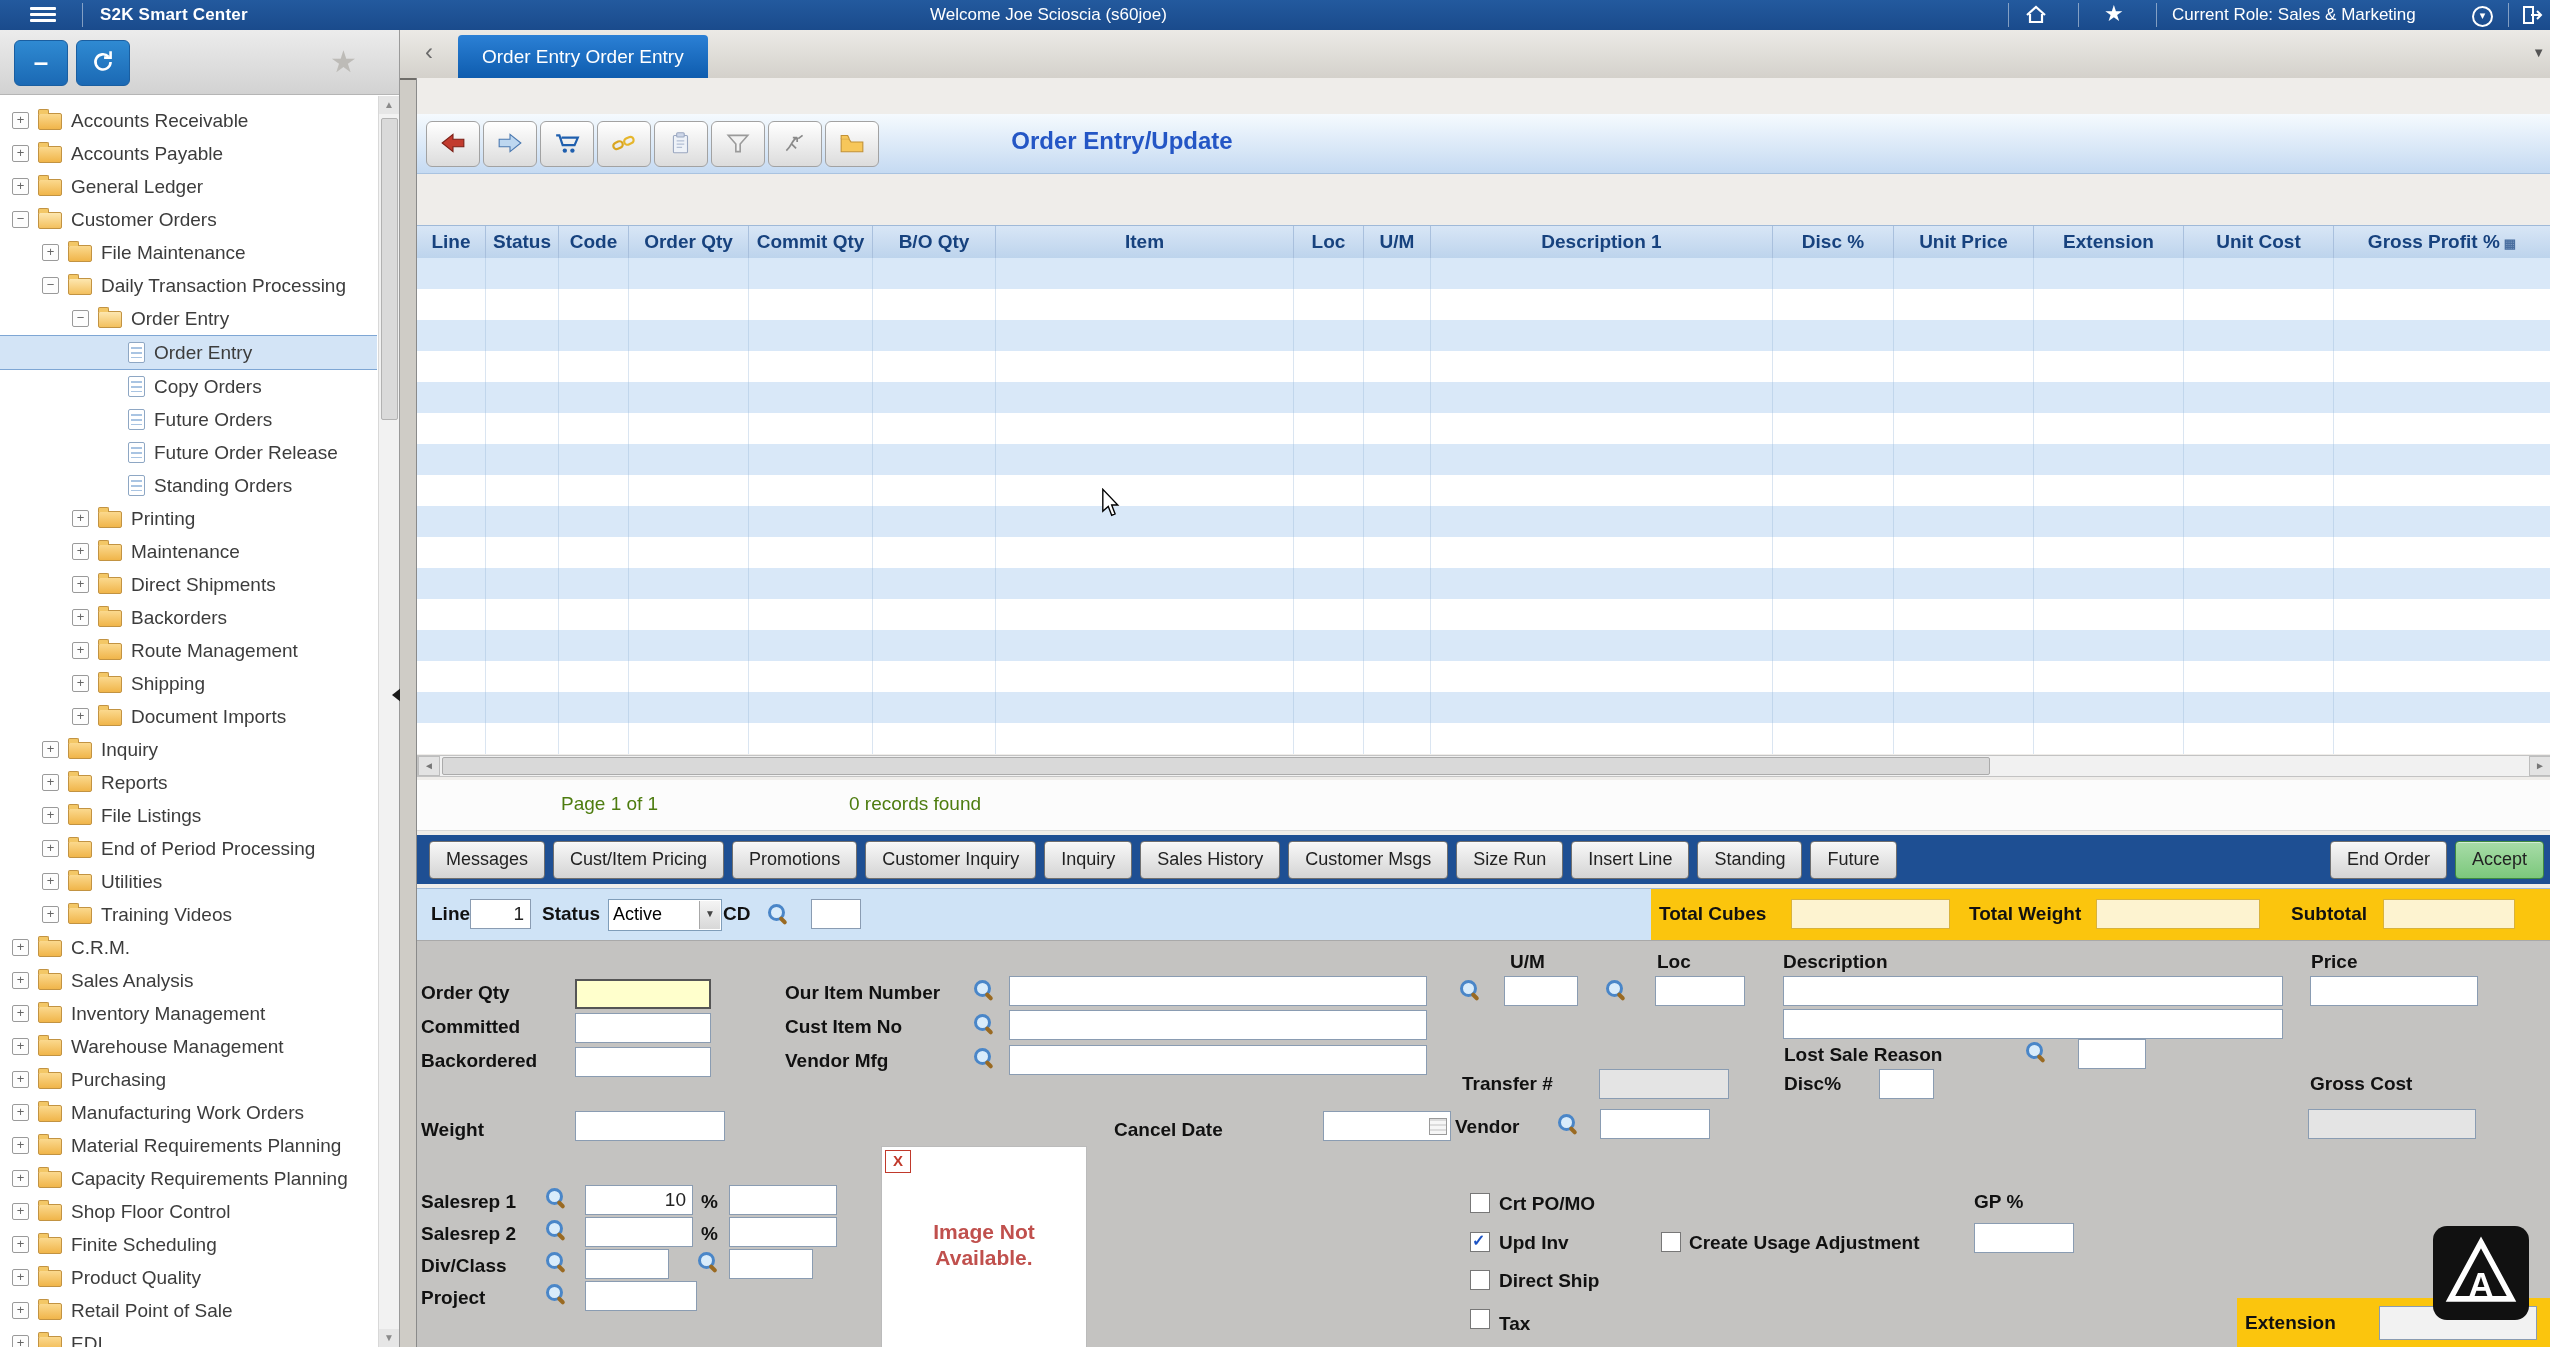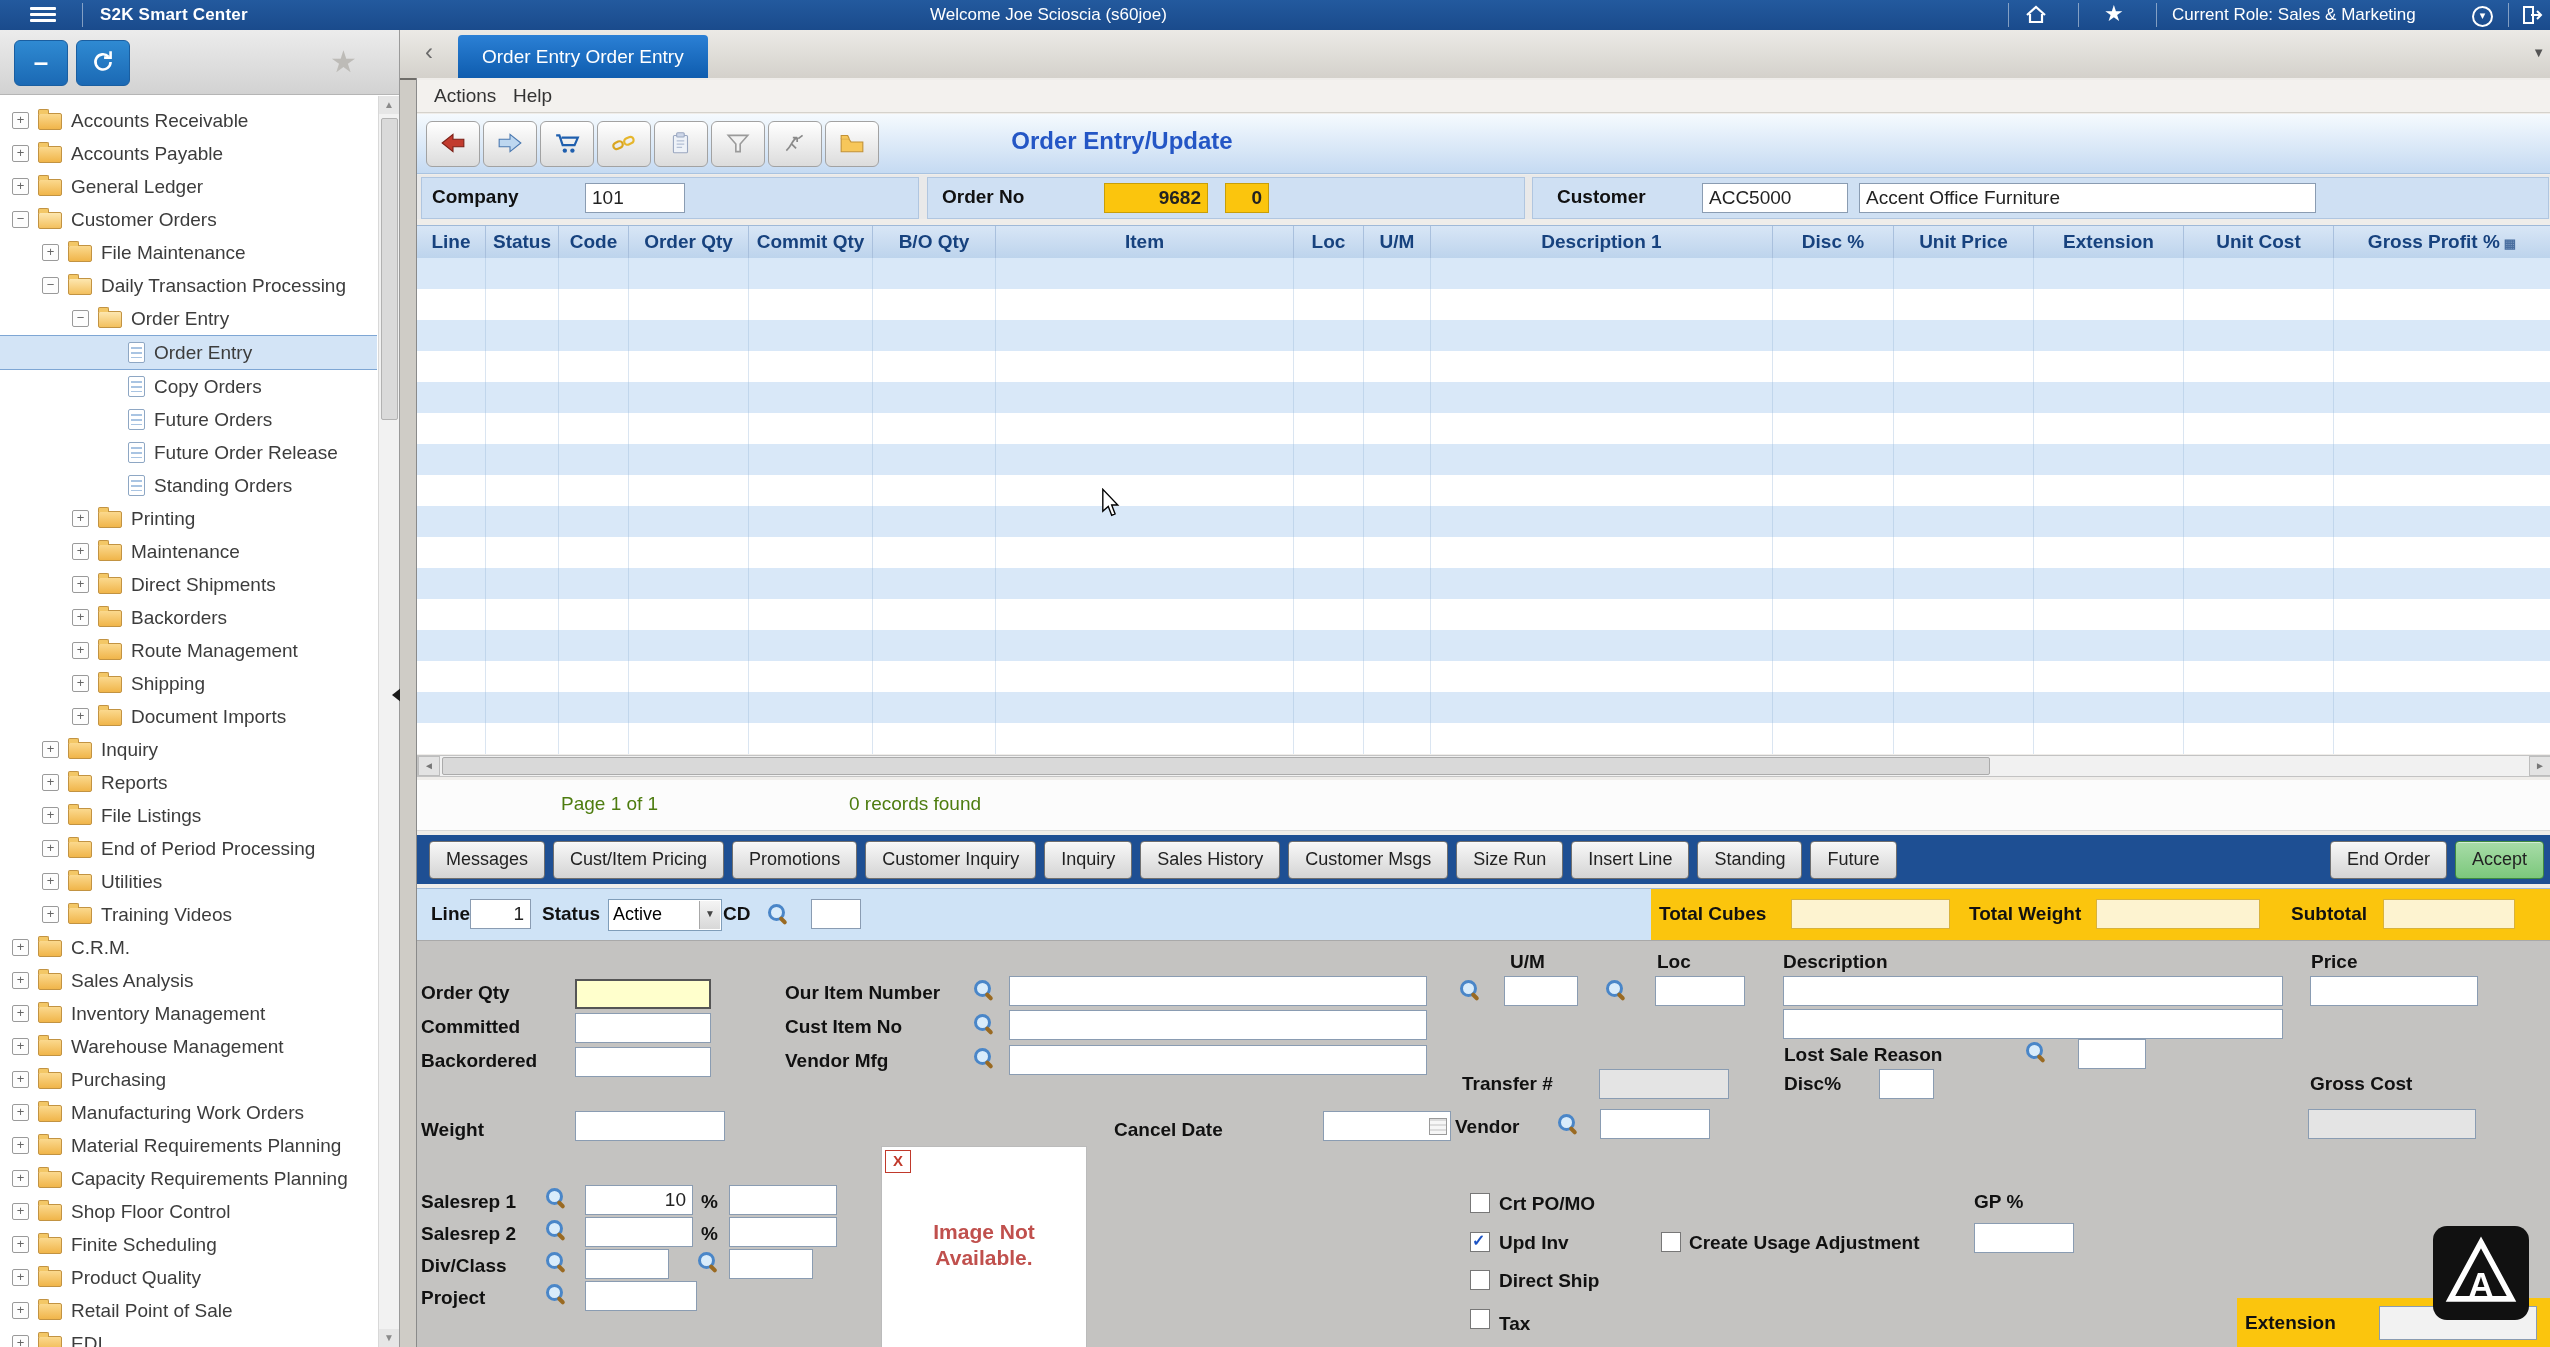--- a/index.html
+++ b/index.html
@@ -358,24 +358,20 @@
 
 <div class="abs" id="main">
   <div id="tabbar">
     <span id="tab-back">‹</span>
     <span id="active-tab">Order Entry Order Entry</span>
     <span id="tab-overflow">▼</span>
   </div>
 
   <div id="tab-content">
 
-    <div id="menubar">
-      <span style="left:17px">Actions</span>
-      <span style="left:96px">Help</span>
-    </div>
 
     <div id="toolband">
       <div id="toolbtns">
           <div class="tool-btn" style="left: 9px;">
             <svg width="26" height="24" viewBox="0 0 24 22">
               <polygon points="2,11 12,3 12,7.5 22,7.5 22,14.5 12,14.5 12,19" fill="#c23b2e" stroke="#7a1f16"></polygon>
             </svg>
           </div>
           <div class="tool-btn" style="left: 66px;">
             <svg width="26" height="24" viewBox="0 0 24 22">
@@ -415,36 +411,20 @@
           <div class="tool-btn" style="left: 408px;">
             <svg width="26" height="24" viewBox="0 0 24 22">
               <path d="M2 7 h7 l2 3 h11 v9 h-20 z" fill="#f7c75a" stroke="#c29136"></path>
               <path d="M2 7 v-3 h6 l1.5 3" fill="#f7c75a" stroke="#c29136"></path>
             </svg>
           </div>
         </div>
       <span id="page-title">Order Entry/Update</span>
     </div>
 
-    <div id="order-header">
-      <div class="ohsec" style="left:4px;width:496px">
-        <span class="ohlbl" style="left:10px">Company</span>
-        <div class="fld" style="left:163px;top:5px;width:100px">101</div>
-      </div>
-      <div class="ohsec" style="left:510px;width:596px">
-        <span class="ohlbl" style="left:14px">Order No</span>
-        <div class="fld yellow" style="left:176px;top:5px;width:104px">9682</div>
-        <div class="fld yellow" style="left:297px;top:5px;width:44px">0</div>
-      </div>
-      <div class="ohsec" style="left:1115px;width:1015px">
-        <span class="ohlbl" style="left:24px">Customer</span>
-        <div class="fld" style="left:169px;top:5px;width:146px">ACC5000</div>
-        <div class="fld" style="left:326px;top:5px;width:457px">Accent Office Furniture</div>
-      </div>
-    </div>
 
     <div id="grid-header">
         <div class="gh-cell" style="width: 69px;">Line</div>
         <div class="gh-cell" style="width: 73px;">Status</div>
         <div class="gh-cell" style="width: 70px;">Code</div>
         <div class="gh-cell" style="width: 120px;">Order Qty</div>
         <div class="gh-cell" style="width: 124px;">Commit Qty</div>
         <div class="gh-cell" style="width: 123px;">B/O Qty</div>
         <div class="gh-cell" style="width: 298px;">Item</div>
         <div class="gh-cell" style="width: 70px;">Loc</div>

